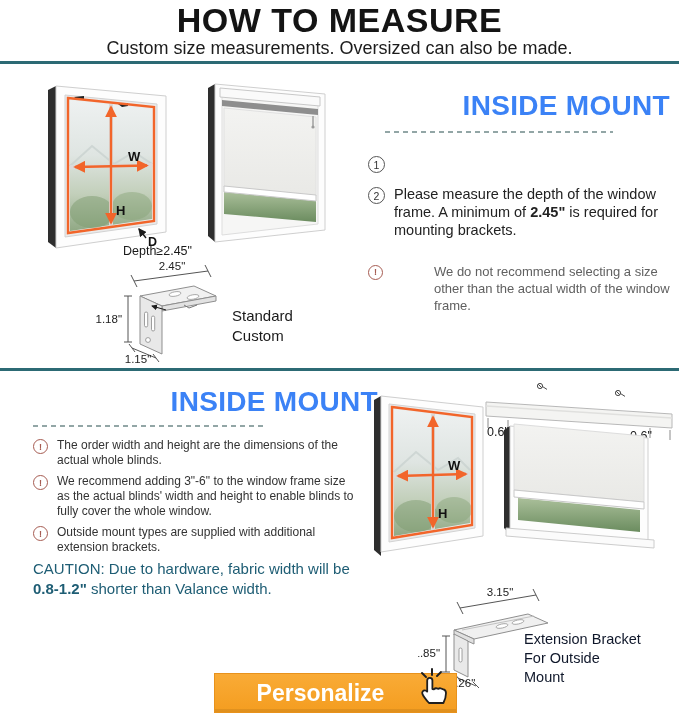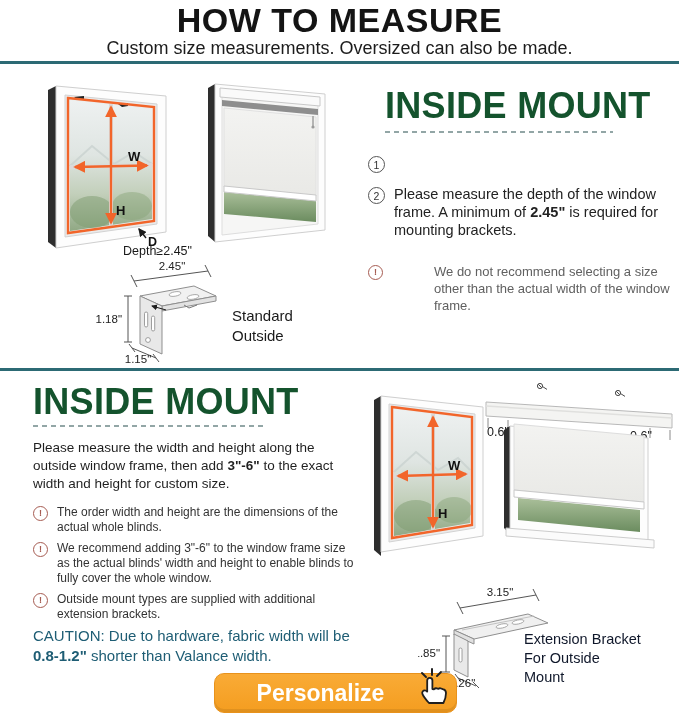--- a/index.html
+++ b/index.html
@@ -3,38 +3,38 @@
 <meta charset="utf-8">
 <style>
   html,body { margin:0; padding:0; background:#fff; }
   .page { position:relative; width:679px; height:714px; background:#fff; overflow:hidden;
           font-family:"Liberation Sans", sans-serif; color:#1d1d1d; }
   .abs { position:absolute; }
   .h1 { top:0; left:0; width:679px; text-align:center; font-size:34px; font-weight:bold;
         letter-spacing:0.5px; color:#141414; line-height:40px; }
   .sub { top:38px; left:0; width:679px; text-align:center; font-size:18px; color:#1c1c1c; }
   .divider { left:0; width:679px; height:3px; background:#2c6a74; }
-  .h2 { font-size:36px; font-weight:bold; color:#14532d; letter-spacing:0.3px; line-height:32px; }
+  .h2 { font-size:28px; font-weight:bold; color:#3b82f6; letter-spacing:0.3px; line-height:32px;text-align:right; }
   .dash { height:2px; background-image:repeating-linear-gradient(90deg,#92a6a6 0 5px,transparent 5px 9px); }
   .prow { display:flex; gap:9px; margin-bottom:13px; }
   .ncirc { flex:0 0 auto; width:15px; height:15px; border:1px solid #555; border-radius:50%;
            font-size:10.5px; display:flex; align-items:center; justify-content:center;
            color:#333; margin-top:1px; }
   .ptext { font-size:14.5px; line-height:1.24; color:#222; }
   .wicon { flex:0 0 auto; width:13px; height:13px; border:1.3px solid #a65c52; border-radius:50%;
            font-size:9px; font-weight:bold; display:flex; align-items:center; justify-content:center;
            color:#a65c52; margin-top:1px; }
   .note-text { font-size:13px; color:#606060; line-height:1.3;margin-left:42px; }
   .btext { font-size:12px; line-height:1.25; color:#333; }
   .b { font-weight:bold; }
   .intro { font-size:13.5px; line-height:1.35; color:#1f1f1f; }
   .caution { font-size:15px; line-height:1.35; color:#1e5d74; }
   .blabel { font-size:15px; line-height:1.3; color:#1a1a1a; }
   .elabel { font-size:14.5px; line-height:1.32; color:#0f172a; }
-  .cta { left:214px; top:673px; width:241px; height:38px; border-radius:10px;
+  .cta { left:214px; top:673px; width:241px; height:38px; border-radius:0;
          background:linear-gradient(180deg,#f9ab36,#f49d20); border:1px solid #e8921c;
          color:#fff; font-size:23px; font-weight:bold; display:flex; align-items:center;
          justify-content:center; cursor:pointer; box-shadow:inset 0 -3px 0 rgba(0,0,0,.08); }
   .cta-label { padding-right:30px; }
   .hand { position:absolute; right:0px; top:-11px; width:46px; height:46px; overflow:visible; }
   svg text { font-family:"Liberation Sans", sans-serif; }
 </style>
 </head>
 <body>
 
@@ -143,30 +143,27 @@
     <line x1="78" y1="50" x2="64" y2="46" stroke="#1c1c1c" stroke-width="1" marker-end="url(#aB)"></line>
     <line x1="40" y1="36" x2="40" y2="82" stroke="#555" stroke-width="1"></line>
     <line x1="36" y1="36" x2="44" y2="36" stroke="#555" stroke-width="1"></line>
     <line x1="36" y1="82" x2="44" y2="82" stroke="#555" stroke-width="1"></line>
     <text x="34" y="63" font-size="11.5" fill="#222" text-anchor="end">1.18"</text>
     <line x1="44" y1="88" x2="68" y2="98" stroke="#555" stroke-width="1"></line>
     <line x1="41" y1="84" x2="47" y2="92" stroke="#555" stroke-width="1"></line>
     <line x1="65" y1="94" x2="71" y2="102" stroke="#555" stroke-width="1"></line>
     <text x="50" y="103" font-size="11.5" fill="#222" text-anchor="middle">1.15"</text>
   </svg>
-  <div class="abs blabel" style="left:232px;top:306px;width:95px">Standard Outside</div>
+  <div class="abs blabel" style="left:232px;top:306px;width:95px">Standard Custom</div>
 
   <div class="abs divider" style="top:368px"></div>
 
   <div class="abs" style="left:33px;top:386px;width:345px">
     <div class="h2">INSIDE MOUNT</div>
     <div class="dash" style="margin-top:7px;width:230px"></div>
-    <div class="intro" style="margin-top:12px;width:326px">
-      <span>Please measure the width and height along the outside window frame, then add </span><span class="b">3"-6"</span><span> to the exact width and height for custom size.</span>
-    </div>
     <div style="margin-top:11px">
       <div class="prow" style="margin-bottom:6px">
         <span class="wicon">!</span>
         <div class="btext" style="width:303px">The order width and height are the dimensions of the actual whole blinds.</div>
       </div>
       <div class="prow" style="margin-bottom:6px">
         <span class="wicon">!</span>
         <div class="btext" style="width:303px">We recommend adding 3"-6" to the window frame size as the actual blinds' width and height to enable blinds to fully cover the whole window.</div>
       </div>
       <div class="prow" style="margin-bottom:0">

